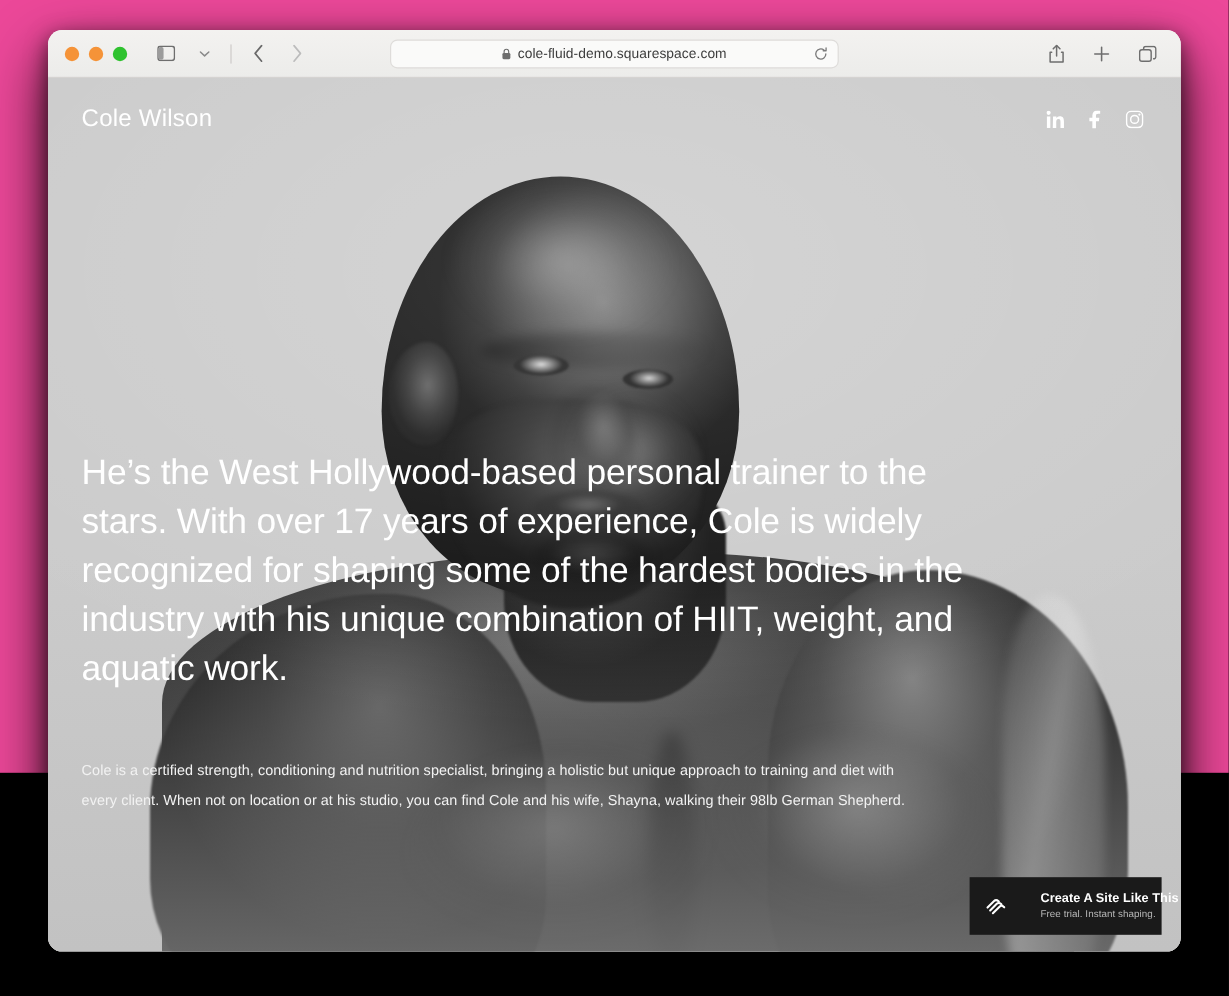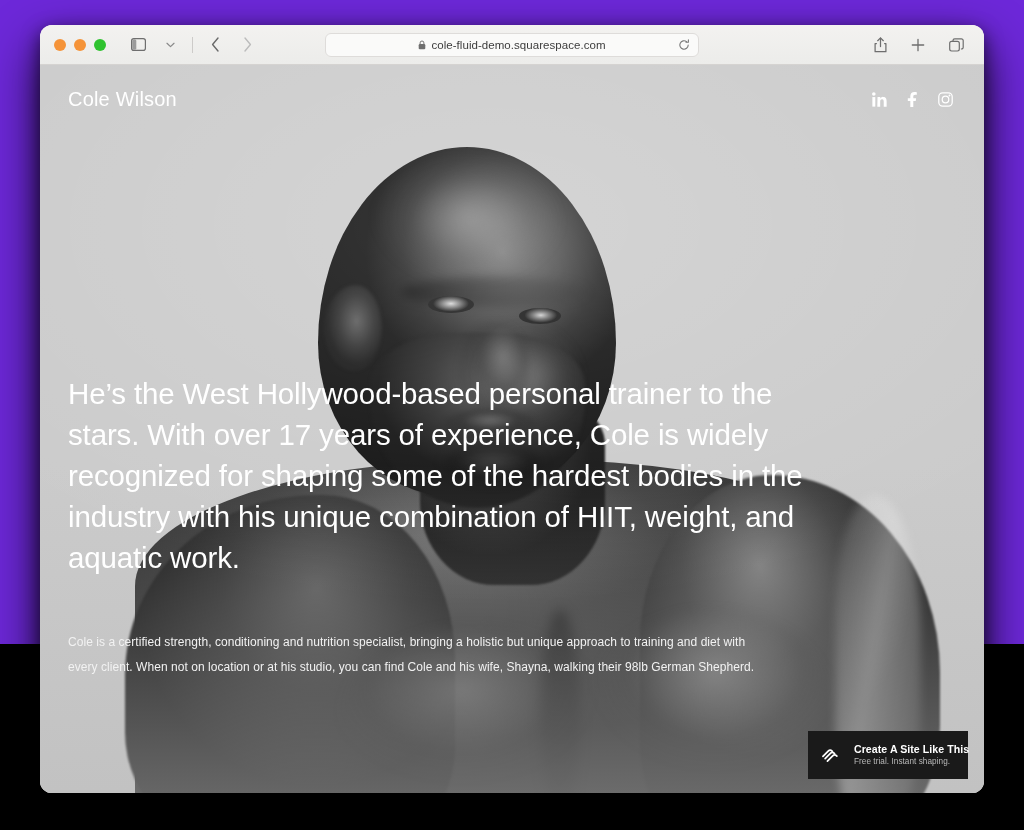--- a/index.html
+++ b/index.html
@@ -10,21 +10,21 @@
     overflow: hidden;
     background: #000000;
     font-family: "Liberation Sans", sans-serif;
   }
 
   
   #desktop {
     position: relative;
     width: 1024px;
     height: 644px;
-    background: #6d28d9;
+    background: #ec4899;
   }
 
   
   #browser-window {
     position: absolute;
     left: 40px;
     top: 25px;
     width: 944px;
     height: 768px;
     border-radius: 12px;
@@ -398,21 +398,21 @@
   #promo-badge {
     position: absolute;
     right: 16px;
     bottom: 14px;
     width: 160px;
     height: 48px;
     background: #1a1a1a;
     display: flex;
     align-items: center;
     padding: 0 12px;
-    gap: 12px;
+    gap: 25px;
     z-index: 9;
   }
   #promo-logo { width: 22px; height: 22px; flex: 0 0 22px; display: flex; align-items: center; justify-content: center; }
   #promo-text { display: flex; flex-direction: column; justify-content: center; gap: 2px; }
   #promo-title {
     font-size: 10.6px;
     font-weight: 700;
     color: #ffffff;
     line-height: 1.1;
     letter-spacing: 0.05px;

